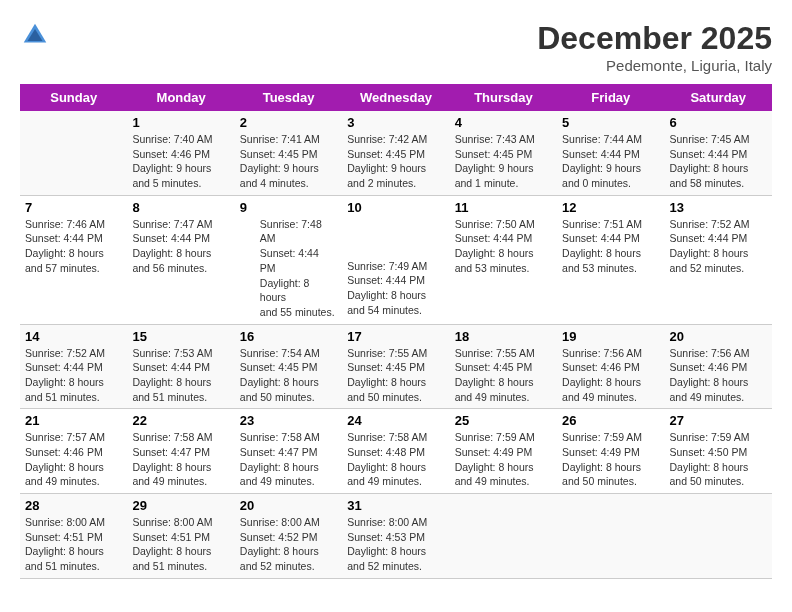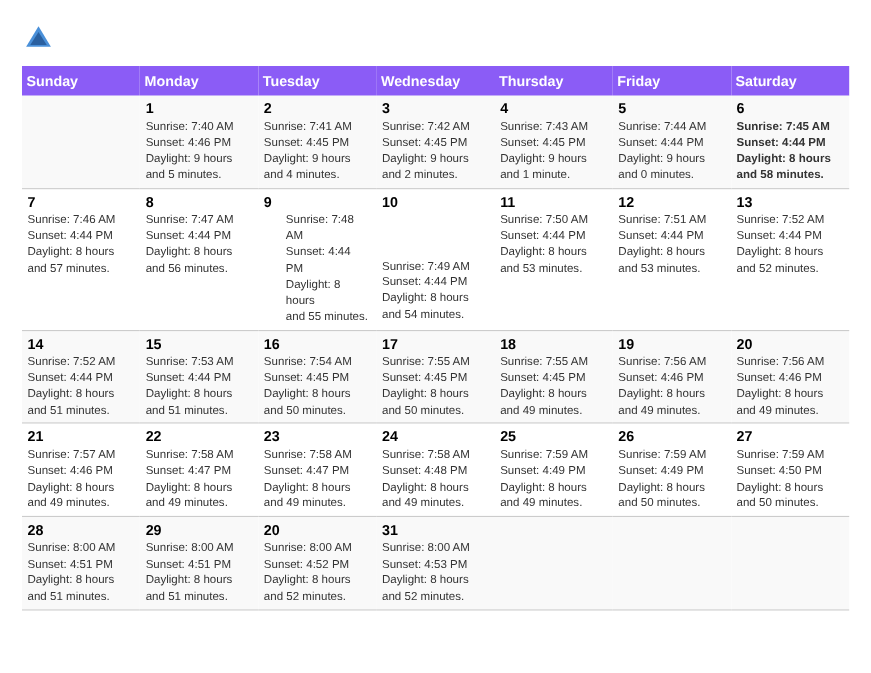--- a/index.html
+++ b/index.html
@@ -45,24 +45,24 @@
     .location {
       font-size: 15px;
       color: #555;
     }
     table {
       width: 100%;
       border-collapse: collapse;
       font-size: 11px;
     }
     thead tr th {
-      background-color: #8b5cf6;
+      background-color: #a21caf;
       color: #fff;
       padding: 6px 4px;
-      text-align: left;
+      text-align: center;
       font-size: 13px;
       font-weight: bold;
     }
     tbody tr {
       border-bottom: 1px solid #ccc;
     }
     tbody tr:nth-child(odd) {
       background-color: #f9f9f9;
     }
     tbody tr:nth-child(even) {
@@ -88,20 +88,24 @@
   </style>
 </head>
 <body>
 
 <div class="header">
   <div class="logo">
     <svg class="logo-icon" viewBox="0 0 40 40">
       <polygon points="20,5 35,30 5,30" fill="#4a90d9"></polygon>
       <polygon points="20,12 30,28 10,28" fill="#2a60a0"></polygon>
     </svg>
+  </div>
+  <div class="title-block">
+    <div class="month-title">December 2025</div>
+    <div class="location">Pedemonte, Liguria, Italy</div>
   </div>
 </div>
 
 <table>
   <thead>
     <tr>
     <th>Sunday</th>
         <th>Monday</th>
         <th>Tuesday</th>
         <th>Wednesday</th>
@@ -143,21 +147,21 @@
         </td>
         <td>
           <span class="day-num">5</span>
           <div class="cell-text" style="white-space: pre-line;">Sunrise: 7:44 AM
 Sunset: 4:44 PM
 Daylight: 9 hours
 and 0 minutes.</div>
         </td>
         <td>
           <span class="day-num">6</span>
-          <div class="cell-text" style="white-space: pre-line; font-weight: bold;">Sunrise: 7:45 AM
+          <div class="cell-text" style="white-space: pre-line;">Sunrise: 7:45 AM
 Sunset: 4:44 PM
 Daylight: 8 hours
 and 58 minutes.</div>
         </td>
       </tr>
       <tr>
         <td>
           <span class="day-num">7</span>
           <div class="cell-text" style="white-space: pre-line;">Sunrise: 7:46 AM
 Sunset: 4:44 PM

